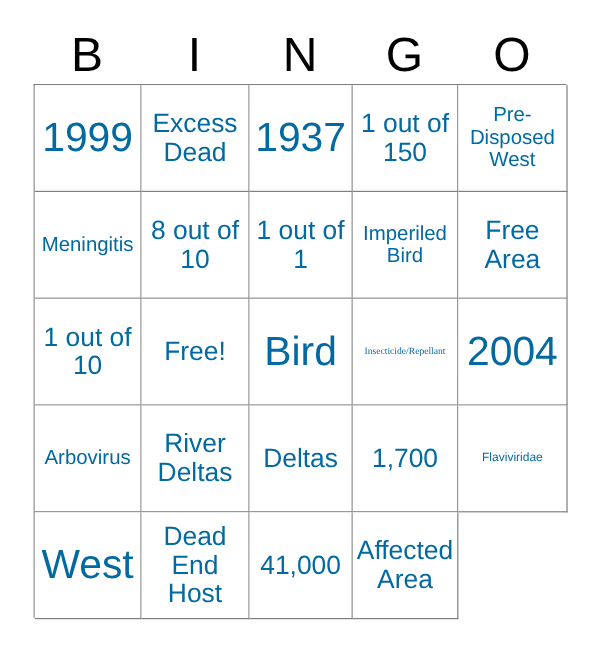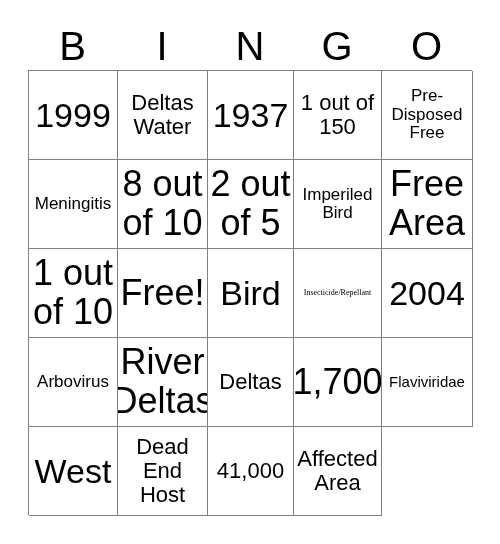--- a/index.html
+++ b/index.html
@@ -63,53 +63,53 @@
     border-bottom: 1.5px solid #808080;
     box-sizing: border-box;
     display: flex;
     align-items: center;
     justify-content: center;
     text-align: center;
     padding: 1px 2px;
     overflow: hidden;
     line-height: 1.08;
     background: #ffffff;
-    color: #000000;
+    color: #0369a1;
     font-family: "Liberation Sans", sans-serif;
   }
   .fs-xl { font-size: 34px; }
-  .fs-lg { font-size: 36px; }
+  .fs-lg { font-size: 22px; }
   .fs-md { font-size: 22px; }
   .fs-sm { font-size: 17px; }
-  .fs-xs { font-size: 15px; }
+  .fs-xs { font-size: 10px; }
   .fs-xxs { font-size: 8px; font-family: Liberation Serif, serif; }
 </style>
 </head>
 <body>
 
 <div class="card">
 
   <div class="header-row">
     <div class="header-cell hc0">B</div>
     <div class="header-cell hc1">I</div>
     <div class="header-cell hc2">N</div>
     <div class="header-cell hc3">G</div>
     <div class="header-cell hc4">O</div>
   </div>
 
   <div class="grid">
     <div class="cell fs-xl">1999</div>
-    <div class="cell fs-md">Deltas Water</div>
+    <div class="cell fs-md">Excess Dead</div>
     <div class="cell fs-xl">1937</div>
     <div class="cell fs-md">1 out of 150</div>
-    <div class="cell fs-sm">Pre-Disposed Free</div>
+    <div class="cell fs-sm">Pre-Disposed West</div>
 
     <div class="cell fs-sm">Meningitis</div>
     <div class="cell fs-lg">8 out of 10</div>
-    <div class="cell fs-lg">2 out of 5</div>
+    <div class="cell fs-lg">1 out of 1</div>
     <div class="cell fs-sm">Imperiled Bird</div>
 
     <div class="cell fs-lg">Free Area</div>
     <div class="cell fs-lg">1 out of 10</div>
     <div class="cell fs-lg">Free!</div>
     <div class="cell fs-xl">Bird</div>
     <div class="cell fs-xxs">Insecticide/Repellant</div>
 
     <div class="cell fs-xl">2004</div>
     <div class="cell fs-sm">Arbovirus</div>

